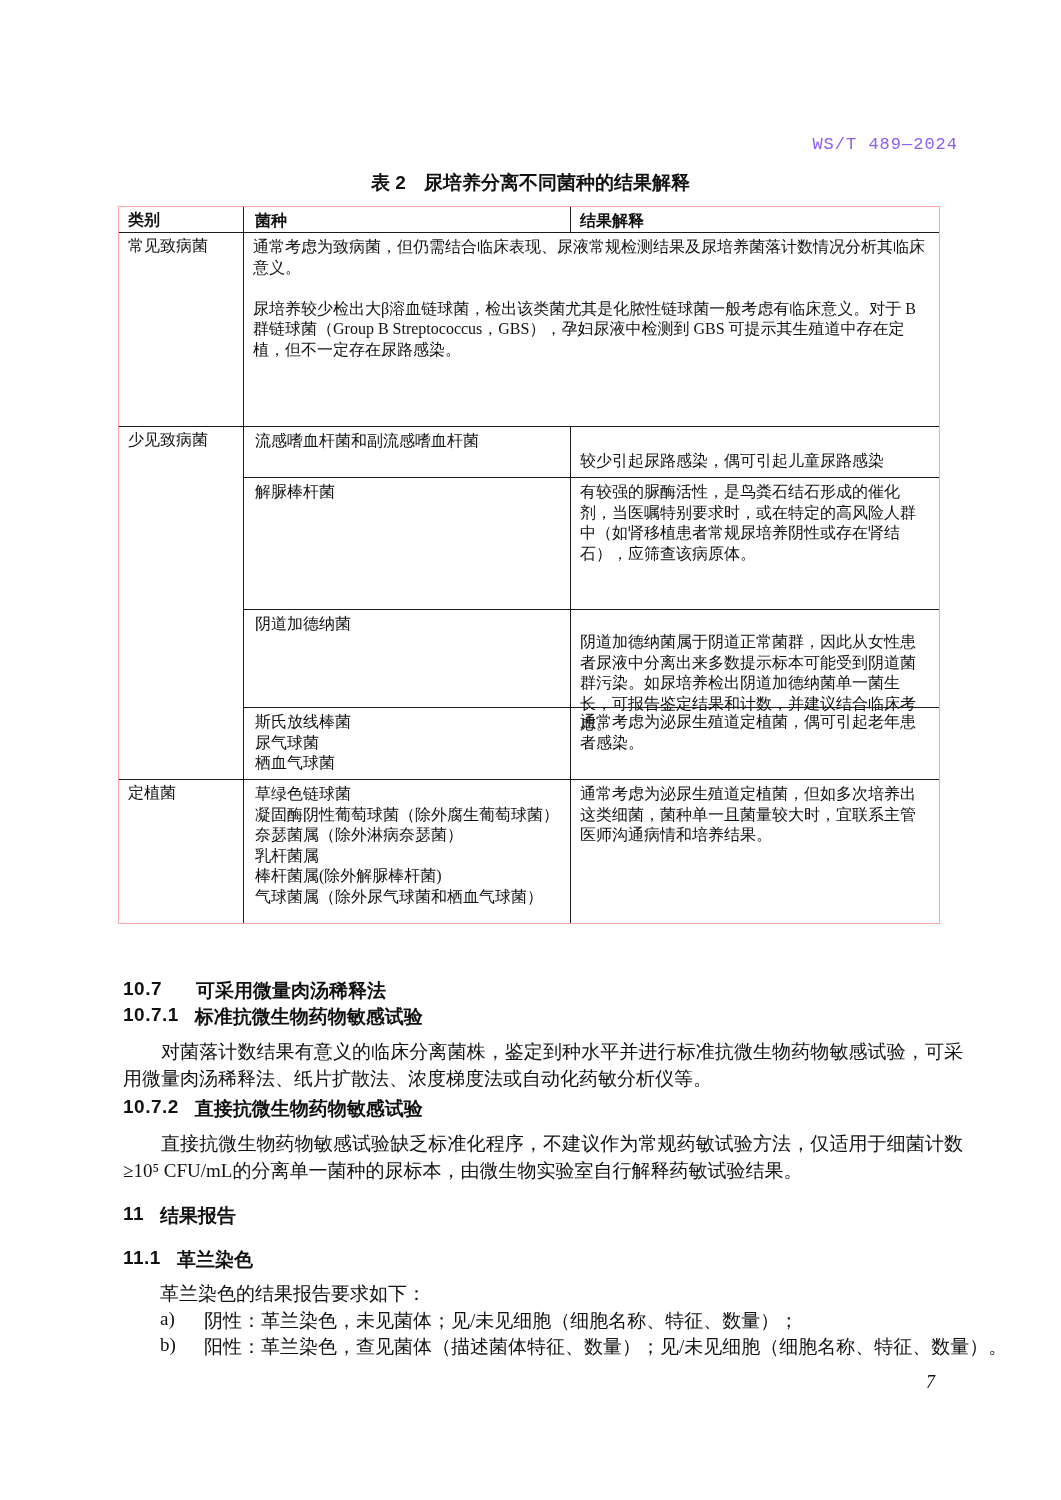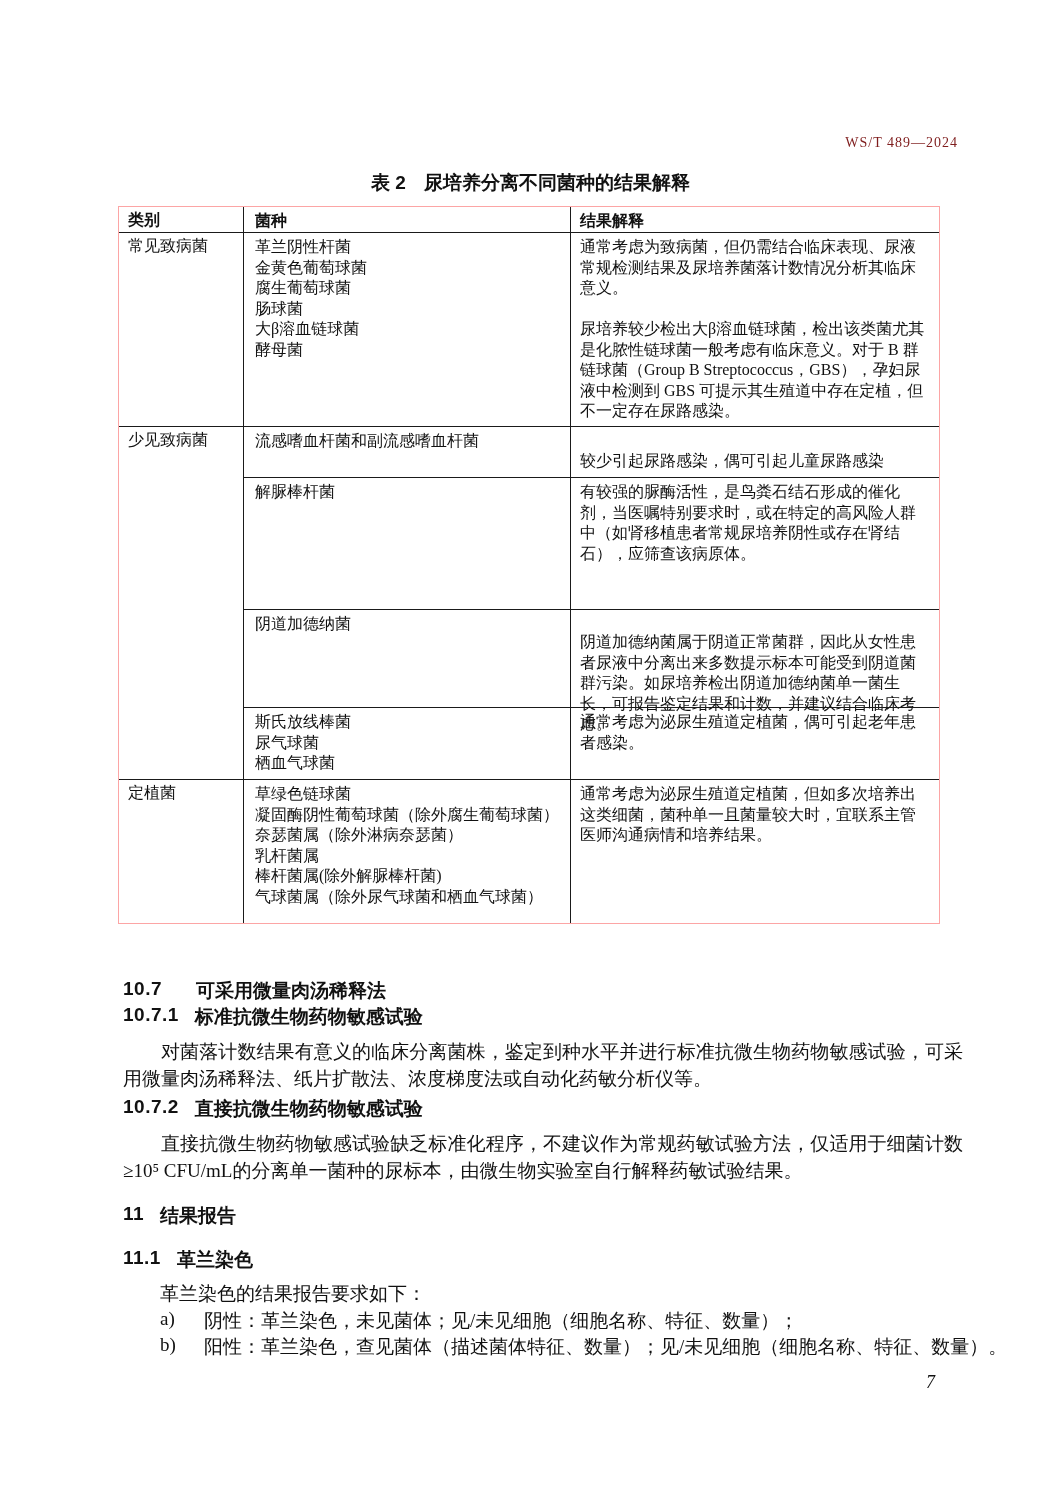--- a/index.html
+++ b/index.html
@@ -11,24 +11,24 @@
     background: #ffffff;
     margin: 0 auto;
     font-family: "Liberation Serif", serif;
     color: #111111;
     overflow: hidden;
   }
   .doc-code {
     position: absolute;
     top: 135px;
     right: 103px;
-    font-family: Liberation Serif, serif;
-    font-size: 14px;
+    font-family: Liberation Mono, monospace;
+    font-size: 17px;
     letter-spacing: 1px;
-    color: #7f1d1d;
+    color: #8b5cf6;
   }
   .tbl-title {
     position: absolute;
     top: 170px;
     left: 0;
     width: 100%;
     text-align: center;
     font-family: "Liberation Sans", sans-serif;
     font-weight: bold;
     font-size: 19px;
@@ -128,26 +128,20 @@
     <div class="thead">
       <div class="c1">类别</div>
       <div class="c2">菌种</div>
       <div class="c3">结果解释</div>
     </div>
 
     <div class="trow bline">
       <div class="c1">常见致病菌</div>
       <div class="subs">
         <div class="srow h193">
-          <div class="c2">革兰阴性杆菌
-金黄色葡萄球菌
-腐生葡萄球菌
-肠球菌
-大β溶血链球菌
-酵母菌</div>
           <div class="c3">通常考虑为致病菌，但仍需结合临床表现、尿液常规检测结果及尿培养菌落计数情况分析其临床意义。
 
 尿培养较少检出大β溶血链球菌，检出该类菌尤其是化脓性链球菌一般考虑有临床意义。对于 B 群链球菌（Group B Streptococcus，GBS），孕妇尿液中检测到 GBS 可提示其生殖道中存在定植，但不一定存在尿路感染。</div>
         </div>
       </div>
     </div>
 
     <div class="trow bline">
       <div class="c1">少见致病菌</div>
       <div class="subs">

